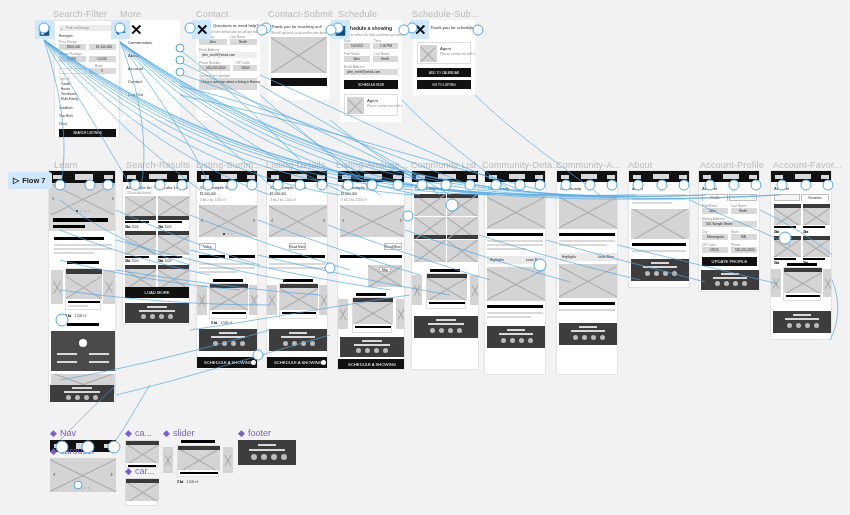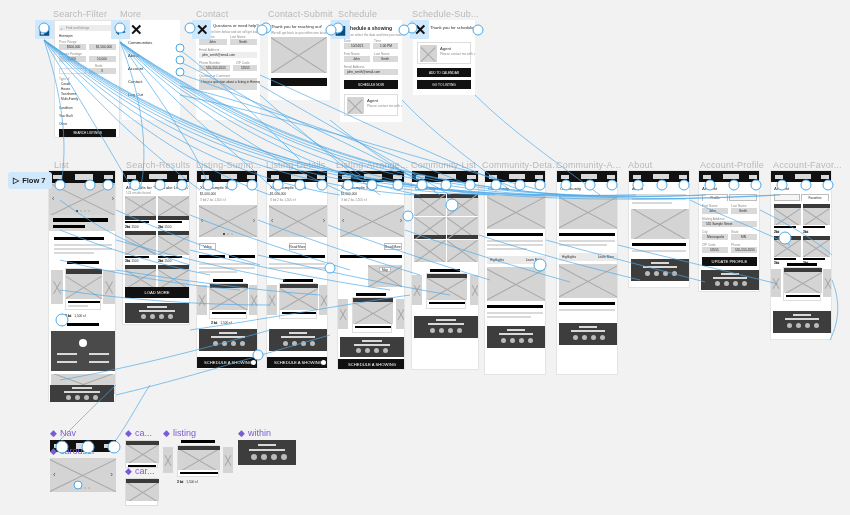--- a/index.html
+++ b/index.html
@@ -218,21 +218,21 @@
     <div class="btn-dark" style="position:absolute;left:4px;top:48px;width:54px;height:9px;display:flex;align-items:center;justify-content:center;">
       <span class="ph w" style="position:static;">ADD TO CALENDAR</span>
     </div>
     <div class="btn-dark" style="position:absolute;left:4px;top:60px;width:54px;height:9px;display:flex;align-items:center;justify-content:center;">
       <span class="ph w" style="position:static;">GO TO LISTING</span>
     </div>
   </div>
   <div class="sqicon" style="left:410px; top:20px;"></div>
   <span class="xmark" style="left:414px; top:21px;">✕</span>
 
-  <div class="frame-label" style="left:54px;  top:160px;">List</div>
+  <div class="frame-label" style="left:54px;  top:160px;">Learn</div>
   <div class="frame-label" style="left:126px; top:160px;">Search-Results</div>
   <div class="frame-label" style="left:196px; top:160px;">Listing-Summ...</div>
   <div class="frame-label" style="left:266px; top:160px;">Listing-Details</div>
   <div class="frame-label" style="left:336px; top:160px;">Listing-Arrange...</div>
   <div class="frame-label" style="left:411px; top:160px;">Community-List</div>
   <div class="frame-label" style="left:482px; top:160px;">Community-Deta...</div>
   <div class="frame-label" style="left:556px; top:160px;">Community-A...</div>
   <div class="frame-label" style="left:628px; top:160px;">About</div>
   <div class="frame-label" style="left:700px; top:160px;">Account-Profile</div>
   <div class="frame-label" style="left:773px; top:160px;">Account-Favor...</div>
@@ -817,41 +817,41 @@
     <span class="dia">◆</span>
     <span>car...</span>
   </div>
   <div style="position:absolute;left:125px;top:478px;width:33px;height:28px;border:.5px solid #ddd;background:#fff;">
     <div class="bar dk" style="position:absolute;left:0;top:0;width:33px;height:4px;"></div>
     <div class="imgx" style="position:absolute;left:0;top:4px;width:33px;height:18px;--a:32deg;"></div>
   </div>
 
   <div class="ctag" style="left:163px; top:428px;">
     <span class="dia">◆</span>
-    <span>listing</span>
+    <span>slider</span>
   </div>
   <div style="position:absolute;left:163px;top:440px;width:70px;height:48px;">
     <div class="bar" style="position:absolute;left:18px;top:0;width:34px;height:3px;"></div>
     <div class="imgx" style="position:absolute;left:0;top:7px;width:10px;height:26px;--a:60deg;"></div>
     <div style="position:absolute;left:14px;top:5px;width:42px;height:32px;border:.5px solid #ddd;background:#fff;">
       <div class="bar dk" style="position:absolute;left:0;top:0;width:42px;height:4px;"></div>
       <div class="imgx" style="position:absolute;left:0;top:4px;width:42px;height:20px;--a:30deg;"></div>
       <div class="bar" style="position:absolute;left:2px;top:26px;width:38px;height:2px;"></div>
     </div>
     <div class="imgx" style="position:absolute;left:60px;top:7px;width:10px;height:26px;--a:60deg;"></div>
     <div style="position:absolute;left:14px;top:40px;display:flex;gap:3px;">
         <span class="ph">3 bd</span>
         <span class="ph" style="position:static">2 ba</span>
         <span class="ph" style="position:static">1,500 sf</span>
       </div>
   </div>
 
   <div class="ctag" style="left:238px; top:428px;">
     <span class="dia">◆</span>
-    <span>within</span>
+    <span>footer</span>
   </div>
   <div class="footer" style="position:absolute;left:238px;top:440px;width:58px;height:25px;">
     <div class="bar g" style="position:absolute;left:20px;top:4px;width:18px;height:1.5px;"></div>
     <div class="bar g" style="position:absolute;left:11px;top:9px;width:36px;height:1.5px;"></div>
     <div style="position:absolute;left:13px;top:14px;display:flex;gap:4px;">
       <i class="dot" style="width:6px;height:6px;display:block;background:#bbb"></i>
         <i class="dot" style="width:6px;height:6px;display:block;background:#bbb"></i>
       <i class="dot" style="width:6px;height:6px;display:block;background:#bbb"></i>
         <i class="dot" style="width:6px;height:6px;display:block;background:#bbb"></i>
     </div>

